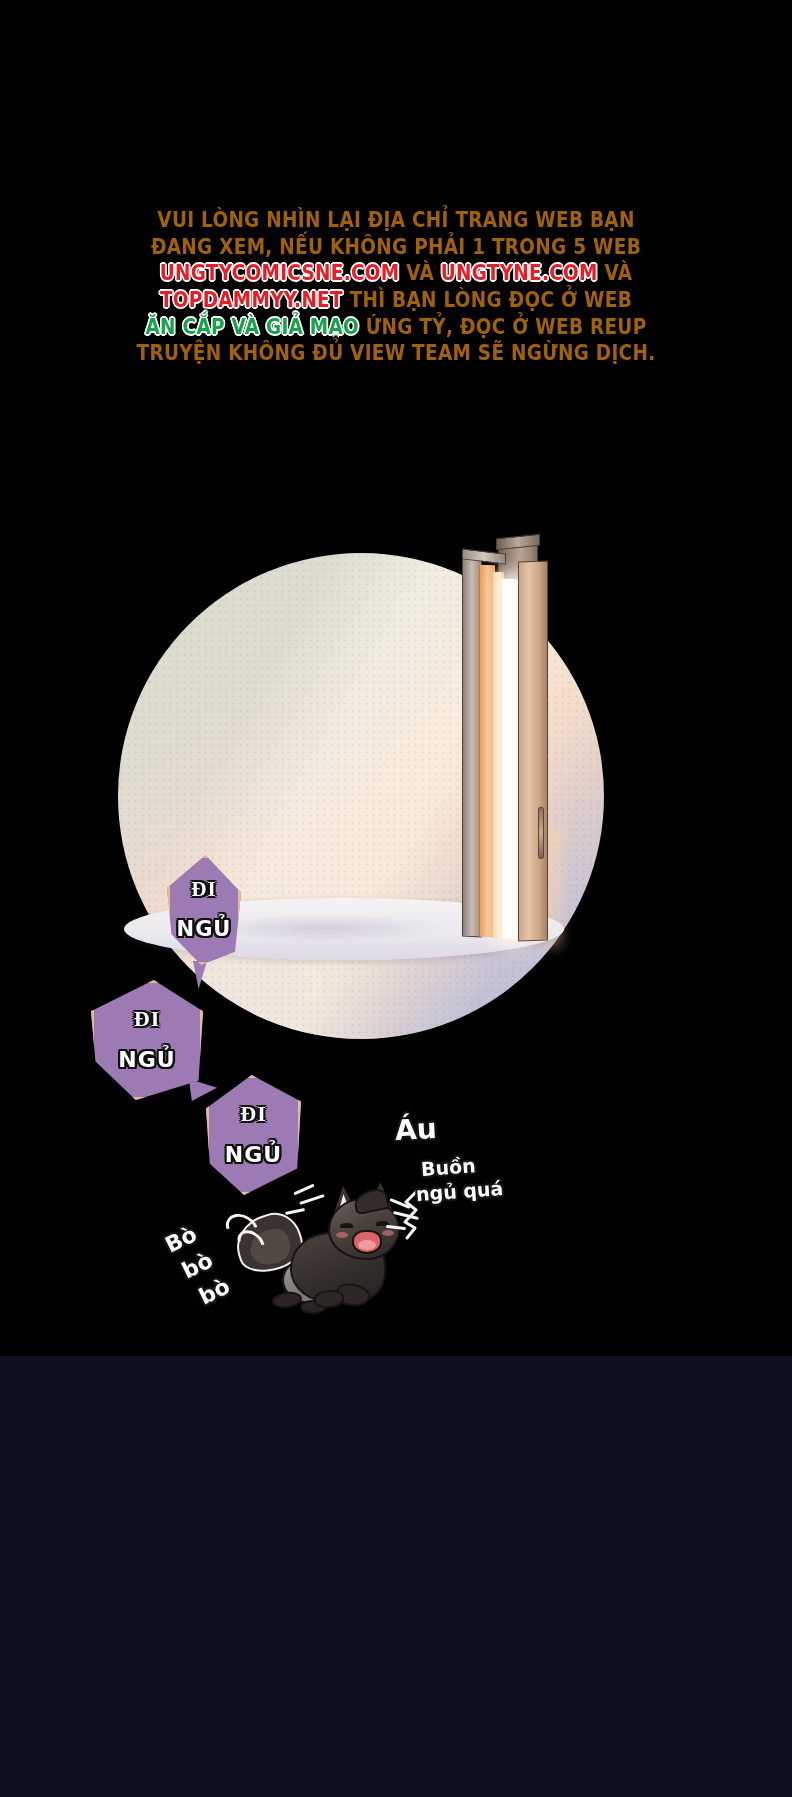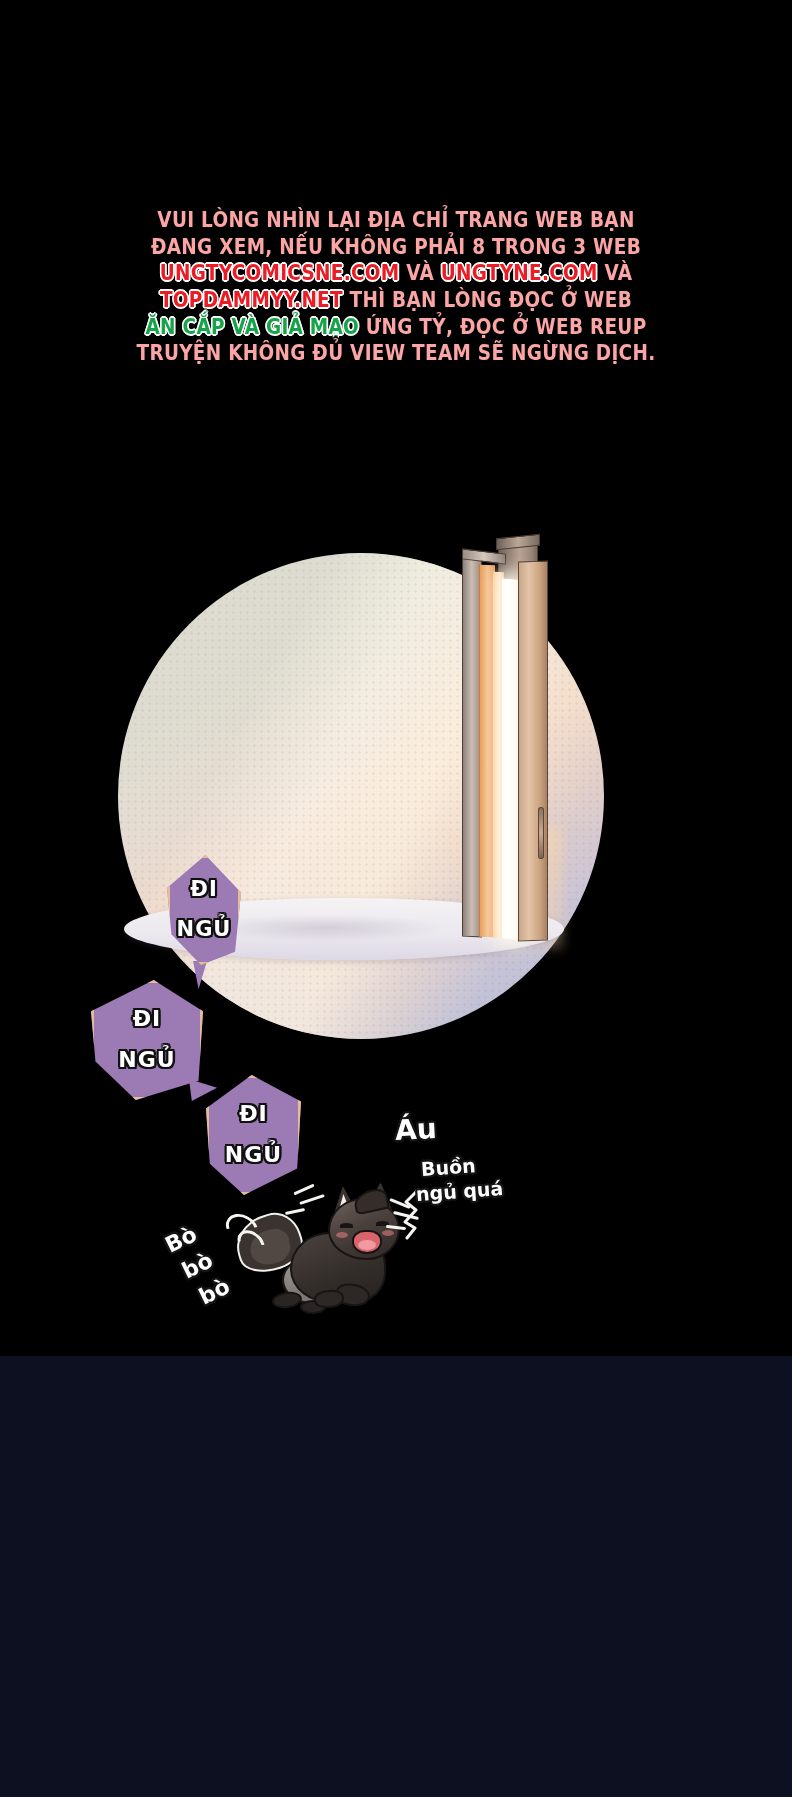--- a/index.html
+++ b/index.html
@@ -23,21 +23,21 @@
     text-align:center;
     line-height:1.30;
     font-size:20.5px;
     letter-spacing:0.3px;
     font-weight:700;
     font-family:"DejaVu Sans", sans-serif;
     font-stretch:condensed;
   }
   #notice .ln { display:block; white-space:nowrap; }
   #notice span.w {
-    color:#fca5a5;
+    color:#a16207;
     -webkit-text-stroke:0px;
     text-shadow:
       1.6px 0 0 #000, -1.6px 0 0 #000, 0 1.6px 0 #000, 0 -1.6px 0 #000,
       1.2px 1.2px 0 #000, -1.2px 1.2px 0 #000, 1.2px -1.2px 0 #000, -1.2px -1.2px 0 #000;
   }
   #notice span.r {
     color:#ec1c24;
     text-shadow:
       1.6px 0 0 #fff, -1.6px 0 0 #fff, 0 1.6px 0 #fff, 0 -1.6px 0 #fff,
       1.2px 1.2px 0 #fff, -1.2px 1.2px 0 #fff, 1.2px -1.2px 0 #fff, -1.2px -1.2px 0 #fff,
@@ -208,21 +208,21 @@
   #bub2 {
     left:91px; top:560px; width:112px; height:120px;
     font-size:22px;
     clip-path:polygon(56% 0%, 100% 26%, 96% 84%, 40% 100%, 4% 68%, 0% 26%);
   }
   #bub3 {
     left:206px; top:655px; width:95px; height:120px;
     font-size:22px;
     clip-path:polygon(48% 0%, 100% 22%, 96% 78%, 40% 100%, 4% 74%, 0% 28%);
   }
-  .bub .l1 { display:block; }
+  .bub .l1 { display:block;font-family:Liberation Serif, serif; }
   .bub .l2 { display:block; margin-top:16px; }
 
   
   .tail { position:absolute; background:#9c7ab4; }
   #tail1 { left:193px; top:541px; width:14px; height:28px; clip-path:polygon(0 0,100% 0,40% 100%); }
   #tail2 { left:189px; top:659px; width:28px; height:22px; clip-path:polygon(0 0,100% 40%,10% 100%); }
 
   
   .hand {
     position:absolute;
@@ -382,21 +382,21 @@
     background:#0c1020;
   }
 </style>
 </head>
 <body>
 
 <div id="page">
 
   <div id="notice">
     <span class="ln"><span class="w">VUI LÒNG NHÌN LẠI ĐỊA CHỈ TRANG WEB BẠN</span></span>
-    <span class="ln"><span class="w">ĐANG XEM, NẾU KHÔNG PHẢI 8 TRONG 3 WEB</span></span>
+    <span class="ln"><span class="w">ĐANG XEM, NẾU KHÔNG PHẢI 1 TRONG 5 WEB</span></span>
     <span class="ln"><span class="r">UNGTYCOMICSNE.COM</span><span class="w"> VÀ </span><span class="r">UNGTYNE.COM</span><span class="w"> VÀ</span></span>
     <span class="ln"><span class="r">TOPDAMMYY.NET</span><span class="w"> THÌ BẠN LÒNG ĐỌC Ở WEB</span></span>
     <span class="ln"><span class="g">ĂN CẮP VÀ GIẢ MẠO</span><span class="w"> ỨNG TỶ, ĐỌC Ở WEB REUP</span></span>
     <span class="ln"><span class="w">TRUYỆN KHÔNG ĐỦ VIEW TEAM SẼ NGỪNG DỊCH.</span></span>
   </div>
 
   <div id="panel">
 
     <div id="circle">
       <div id="beam"></div>

